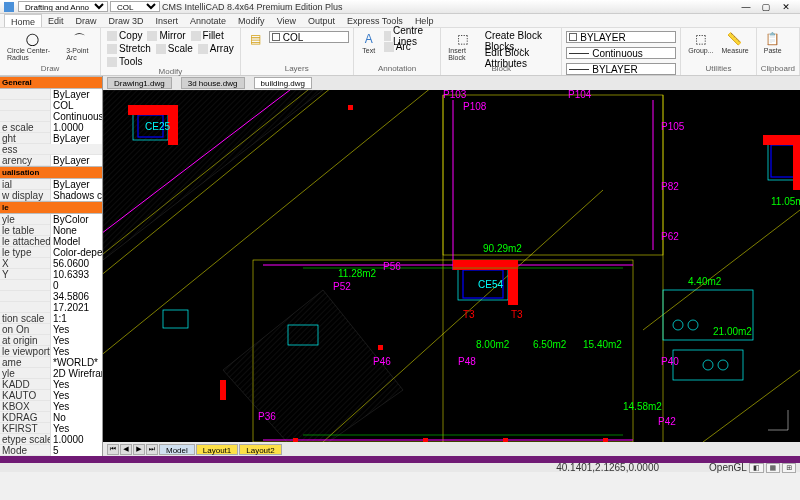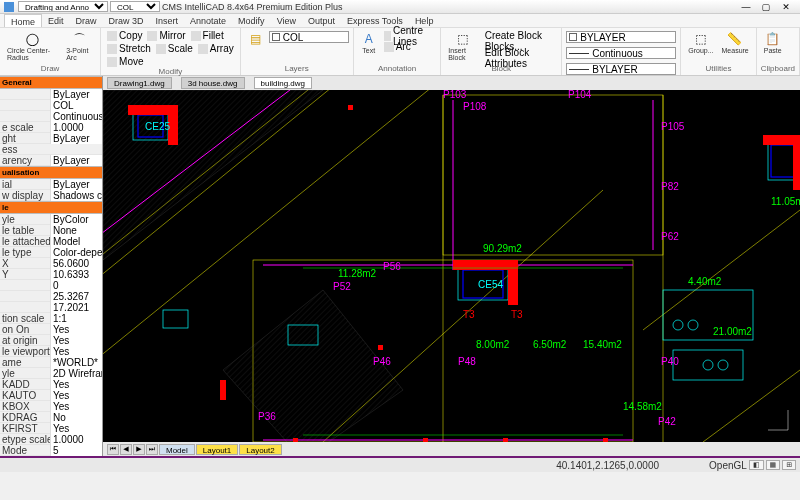--- a/index.html
+++ b/index.html
@@ -32,21 +32,21 @@
 .canvas-area{flex:1;display:flex;flex-direction:column;background:#000}
 .doc-tabs{height:14px;background:#e8e8e8;display:flex;align-items:center;padding-left:4px;gap:9px}
 .doc-tabs .dtab{background:#d0d0d0;padding:0 6px;font-size:8px;height:12px;line-height:12px;border:1px solid #aaa;cursor:pointer}
 .doc-tabs .dtab.active{background:#fff}
 .canvas{flex:1;background:#000;position:relative;overflow:hidden}
 .canvas svg{width:100%;height:100%}
 .bottom-tabs{height:14px;background:#e8e8e8;display:flex;align-items:center;padding-left:4px;gap:1px}
 .bottom-tabs .nav{width:12px;height:11px;background:#ddd;border:1px solid #aaa;font-size:7px;text-align:center;cursor:pointer}
 .bottom-tabs .btab{padding:0 6px;font-size:8px;height:11px;line-height:11px;border:1px solid #aaa;background:#fde047;cursor:pointer}
 .bottom-tabs .btab.active{background:#d0e0f0}
-.statusbar{height:16px;background:#e8e8e8;border-top:2px solid #701a75;display:flex;align-items:center;justify-content:space-between;padding:0 4px;font-size:8px;color:#333}
+.statusbar{height:16px;background:#e8e8e8;border-top:7px solid #701a75;display:flex;align-items:center;justify-content:space-between;padding:0 4px;font-size:8px;color:#333}
 .statusbar .sbtn{border:1px solid #aaa;background:#f5f5f5;padding:0 3px;margin-left:2px;font-size:7px;cursor:pointer}
 </style>
 </head>
 <body>
 
 <div class="titlebar">
   <span class="app-icon"></span>
   <select class="combo" style="width:90px"><option>Drafting and Annotation</option></select>
   <select class="combo" style="width:50px"><option>COL</option></select>
   <span class="title">CMS IntelliCAD 8.4x64 Premium Edition Plus</span>
@@ -111,21 +111,21 @@
             <span>Scale</span>
           </span>
         <span class="ribbon-small">
             <span class="mini-icon"></span>
             <span>Array</span>
           </span>
       </div>
       <div style="display:flex;gap:1px">
         <span class="ribbon-small">
             <span class="mini-icon"></span>
-            <span>Move</span>
+            <span>Tools</span>
           </span>
       </div>
     </div>
     <div class="label">Modify</div>
   </div>
   <div class="ribbon-group">
     <div class="content">
       <div class="ribbon-btn">
           <span class="icon" style="color:#d4a017">▤</span>
         </div>
@@ -283,21 +283,21 @@
       <div class="row">
         <span class="k">Y</span>
         <span class="v">10.6393</span>
       </div>
       <div class="row">
         <span class="k"></span>
         <span class="v">0</span>
       </div>
       <div class="row">
         <span class="k"></span>
-        <span class="v">25.3267</span>
+        <span class="v">34.5806</span>
       </div>
       <div class="row">
         <span class="k"></span>
         <span class="v">17.2021</span>
       </div>
       <div class="row">
         <span class="k">tion scale</span>
         <span class="v">1:1</span>
       </div>
       <div class="row">

